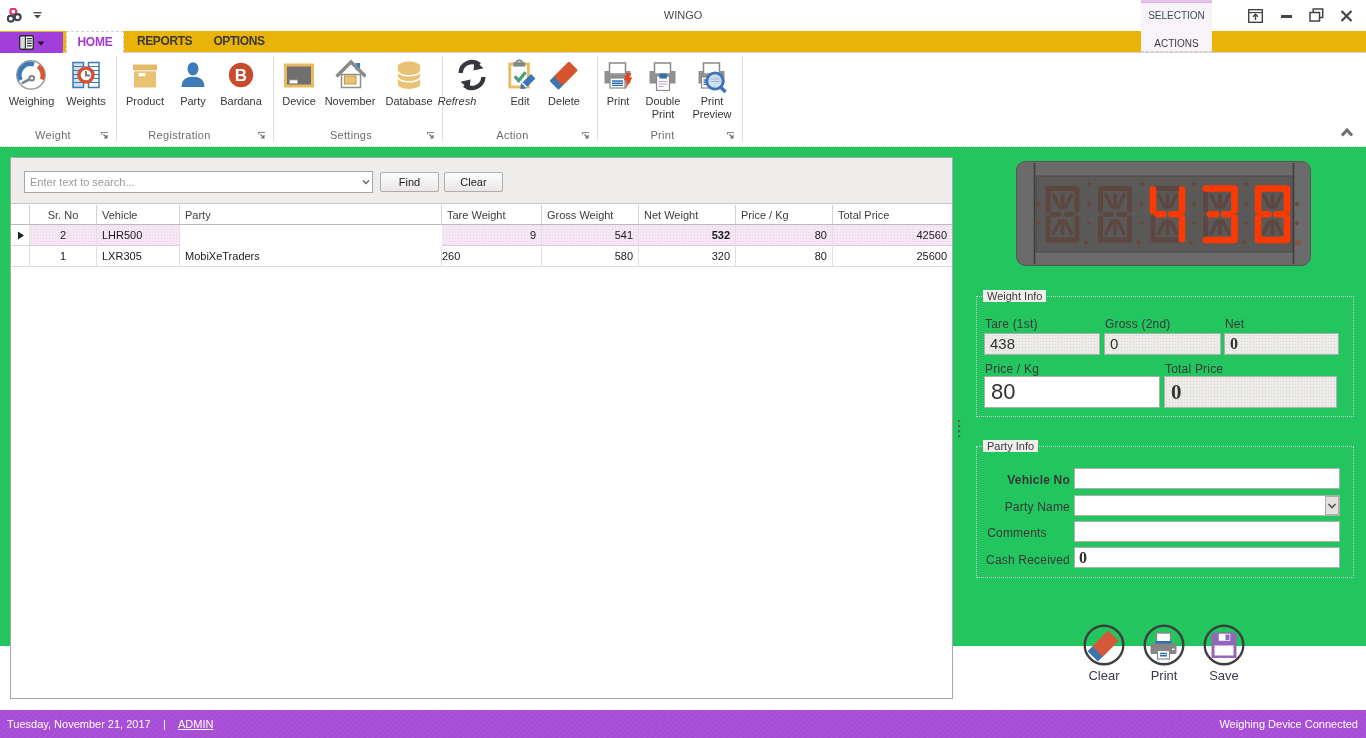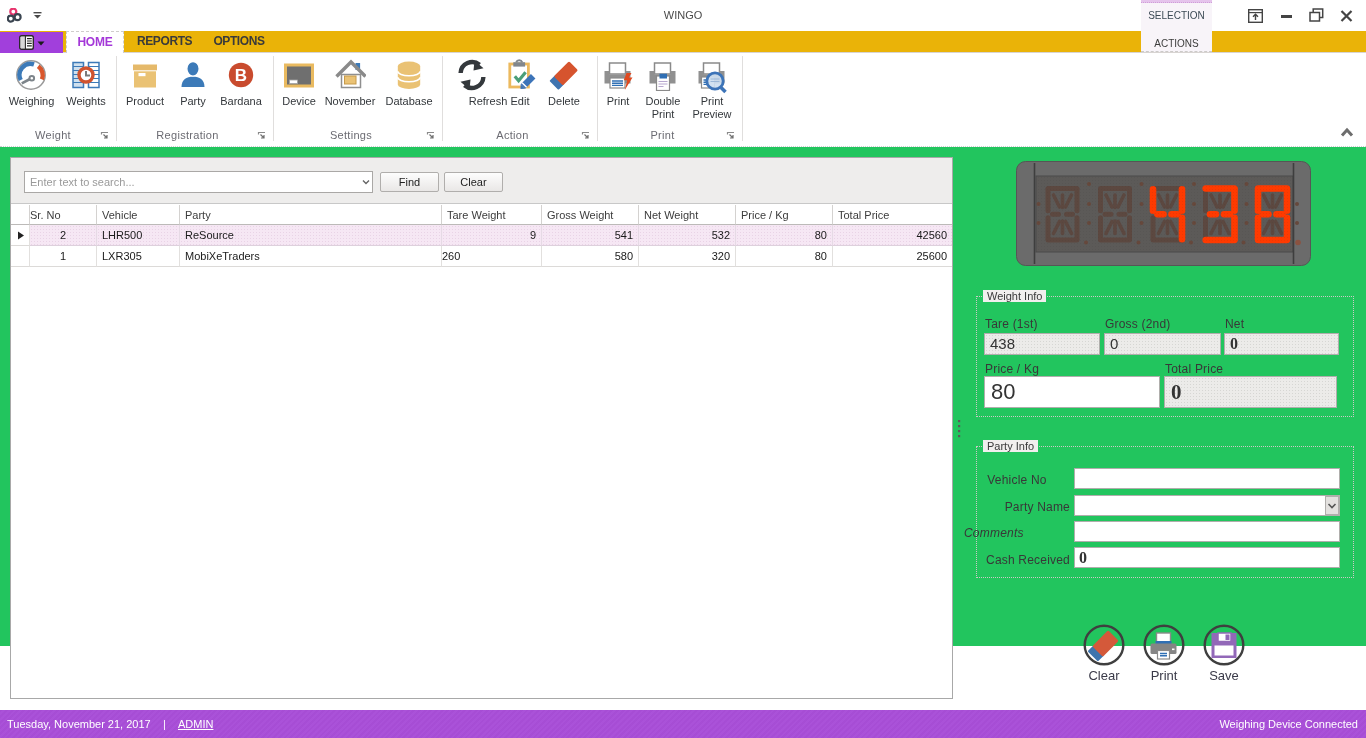--- a/index.html
+++ b/index.html
@@ -186,21 +186,21 @@
   <div class="rlabel" style="left:380px;top:42px;width:58px;">Database</div>
 
   <div class="rbtn" style="left:456px;">
       <svg width="32" height="32" viewBox="0 0 32 32">
     <path d="M4.6 14 A11.5 11.5 0 0 1 23.5 5.8" fill="none" stroke="#34383c" stroke-width="4.4"></path>
     <polygon points="18.5,1.5 27.5,9.2 17.5,11.5" fill="#34383c"></polygon>
     <path d="M27.4 18 A11.5 11.5 0 0 1 8.5 26.2" fill="none" stroke="#34383c" stroke-width="4.4"></path>
     <polygon points="13.5,30.5 4.5,22.8 14.5,20.5" fill="#34383c"></polygon>
   </svg>
     </div>
-  <div class="rlabel" style="left:465px;top:42px;width:46px;">Refresh</div>
+  <div class="rlabel" style="left:434px;top:42px;width:46px;font-style:italic;">Refresh</div>
 
   <div class="rbtn" style="left:504px;">
       <svg width="32" height="32" viewBox="0 0 32 32" style="overflow:visible;">
     <rect x="5.8" y="5" width="18.6" height="23" fill="#fff" stroke="#ecb95e" stroke-width="2.8"></rect>
     <path d="M12.2 3.4 A3.2 3.2 0 0 1 18.2 3.4" fill="none" stroke="#82878c" stroke-width="2"></path>
     <rect x="9.3" y="3.2" width="11.8" height="4.4" fill="#82878c"></rect>
     <path d="M10.8 17.3 l3.8 4.4 l7 -8.4" stroke="#4a9e78" stroke-width="3.2" fill="none"></path>
     <g transform="translate(29.2,17.2) rotate(135)">
       <rect x="0" y="-3.2" width="14.5" height="6.4" fill="#3d74b8"></rect>
       <rect x="11.8" y="-3.2" width="1.5" height="6.4" fill="#fff"></rect>
@@ -255,21 +255,21 @@
     <path d="M7.5 19.5 h6 M7.5 21.7 h6 M7.5 23.9 h4" stroke="#2f6fb4" stroke-width="1.4"></path>
     <circle cx="19" cy="20.5" r="8.2" fill="#cfe0f0" fill-opacity="0.92" stroke="#3d74b8" stroke-width="2.8"></circle>
     <path d="M14.5 18.5 h9 M14.5 21 h9" stroke="#9cb8d8" stroke-width="1.2"></path>
     <line x1="25" y1="27" x2="29.5" y2="31.5" stroke="#3d74b8" stroke-width="3.6"></line>
     </g>
   </svg>
     </div>
   <div class="rlabel" style="left:687px;top:42px;width:50px;">Print<br>Preview</div>
 
   <div class="glabel" style="left:4px;width:98px;">Weight</div>
-  <div class="glabel" style="left:120px;width:135px;">Registration</div>
+  <div class="glabel" style="left:112px;width:135px;">Registration</div>
   <div class="glabel" style="left:277px;width:148px;">Settings</div>
   <div class="glabel" style="left:446px;width:133px;">Action</div>
   <div class="glabel" style="left:601px;width:123px;">Print</div>
 
   <svg class="launcher" style="left:100px;" width="10" height="10" viewBox="0 0 10 10">
       <path d="M1.5 3.5 v-2 h6.5" fill="none" stroke="#8a8a8a" stroke-width="1.2"></path>
       <path d="M3.5 3.5 l3.5 3.5 m0 -3 v3 h-3" fill="none" stroke="#707070" stroke-width="1.2"></path>
     </svg>
   <svg class="launcher" style="left:257px;" width="10" height="10" viewBox="0 0 10 10">
       <path d="M1.5 3.5 v-2 h6.5" fill="none" stroke="#8a8a8a" stroke-width="1.2"></path>
@@ -295,40 +295,39 @@
   <div id="gridpanel">
     <div id="searchstrip">
       <div id="searchbox">Enter text to search...</div>
       <svg class="abs" style="left:349px;top:15px;" width="12" height="18" viewBox="0 0 12 18">
           <path d="M3 7.5 L6 10.5 L9 7.5" fill="none" stroke="#666" stroke-width="1.4"></path>
         </svg>
       <div class="sbtn" style="left:369px;width:59px;">Find</div>
       <div class="sbtn" style="left:433px;width:59px;">Clear</div>
     </div>
     <div class="hcell" style="left:0;width:19px;"></div>
-    <div class="hcell" style="left:19px;width:67px;">Sr. No</div>
+    <div class="hcell" style="left:19px;width:67px;text-align:center;">Sr. No</div>
     <div class="hcell" style="left:86px;width:83px;padding-left:5px;">Vehicle</div>
     <div class="hcell" style="left:169px;width:262px;padding-left:5px;">Party</div>
     <div class="hcell" style="left:431px;width:100px;padding-left:5px;">Tare Weight</div>
     <div class="hcell" style="left:531px;width:97px;padding-left:5px;">Gross Weight</div>
     <div class="hcell" style="left:628px;width:97px;padding-left:5px;">Net Weight</div>
     <div class="hcell" style="left:725px;width:97px;padding-left:5px;">Price / Kg</div>
     <div class="hcell" style="left:822px;width:119px;padding-left:5px;border-right:none;">Total Price</div>
 
     <div class="cell" style="left:0;top:67px;width:19px;background:#fff;">
         <svg width="8" height="9" viewBox="0 0 8 9" style="margin:6px 0 0 6px;display:block;">
           <polygon points="1,0.5 7,4.5 1,8.5" fill="#222"></polygon>
         </svg>
       </div>
     <div class="cell sel" style="left:19px;top:67px;width:67px;text-align:center;">2</div>
     <div class="cell sel" style="left:86px;top:67px;width:83px;padding-left:5px;">LHR500</div>
-    <div class="cell sel" style="left:169px;top:67px;width:262px;padding-left:5px;">ReSource</div>
     <div class="cell sel" style="left:431px;top:67px;width:100px;text-align:right;padding-right:5px;">9</div>
     <div class="cell sel" style="left:531px;top:67px;width:97px;text-align:right;padding-right:5px;">541</div>
-    <div class="cell sel" style="left:628px;top:67px;width:97px;text-align:right;padding-right:5px;">532</div>
+    <div class="cell sel" style="left:628px;top:67px;width:97px;text-align:right;padding-right:5px;font-weight:bold;">532</div>
     <div class="cell sel" style="left:725px;top:67px;width:97px;text-align:right;padding-right:5px;">80</div>
     <div class="cell sel" style="left:822px;top:67px;width:119px;text-align:right;padding-right:5px;border-right:none;">42560</div>
 
     <div class="cell" style="left:0;top:88px;width:19px;"></div>
     <div class="cell" style="left:19px;top:88px;width:67px;text-align:center;">1</div>
     <div class="cell" style="left:86px;top:88px;width:83px;padding-left:5px;">LXR305</div>
     <div class="cell" style="left:169px;top:88px;width:262px;padding-left:5px;">MobiXeTraders</div>
     <div class="cell" style="left:431px;top:88px;width:100px;padding-right:5px;">260</div>
     <div class="cell" style="left:531px;top:88px;width:97px;text-align:right;padding-right:5px;">580</div>
     <div class="cell" style="left:628px;top:88px;width:97px;text-align:right;padding-right:5px;">320</div>
@@ -464,23 +463,23 @@
   <div class="finput" style="left:1104px;top:186px;width:117px;height:22px;line-height:20px;padding-left:5px;">0</div>
   <div class="finput" style="left:1224px;top:186px;width:115px;height:22px;line-height:20px;padding-left:5px;font-family:'Liberation Serif',serif;font-weight:bold;font-size:16px;">0</div>
   <div class="flabel" style="left:985px;top:215px;">Price / Kg</div>
   <div class="flabel" style="left:1165px;top:215px;">Total Price</div>
   <div class="finput white" style="left:984px;top:229px;width:176px;height:32px;line-height:30px;padding-left:6px;font-size:22px;">80</div>
   <div class="finput" style="left:1164px;top:229px;width:173px;height:32px;line-height:30px;padding-left:6px;font-family:'Liberation Serif',serif;font-weight:bold;font-size:21px;">0</div>
 
   <div class="grpbox" style="left:976px;top:299px;width:378px;height:132px;">
       <span class="grplabel">Party Info</span>
     </div>
-  <div class="flabel" style="left:964px;top:326px;width:106px;text-align:center;">Vehicle No</div>
+  <div class="flabel" style="left:964px;top:326px;width:106px;text-align:right;font-weight:bold;">Vehicle No</div>
   <div class="flabel" style="left:964px;top:353px;width:106px;text-align:right;">Party Name</div>
-  <div class="flabel" style="left:964px;top:379px;width:106px;text-align:left;font-style:italic;">Comments</div>
+  <div class="flabel" style="left:964px;top:379px;width:106px;text-align:center;">Comments</div>
   <div class="flabel" style="left:964px;top:406px;width:106px;text-align:right;">Cash Received</div>
   <div class="finput white" style="left:1074px;top:321px;width:266px;height:21px;"></div>
   <div class="finput white" style="left:1074px;top:348px;width:266px;height:21px;"></div>
   <div class="abs" style="left:1325px;top:349px;width:14px;height:19px;background:#e3e1df;border:1px solid #b0aeac;"><svg width="12" height="17" viewBox="0 0 12 17">
         <path d="M2.5 7 L6 10.5 L9.5 7" fill="none" stroke="#555" stroke-width="1.6"></path>
       </svg></div>
   <div class="finput white" style="left:1074px;top:374px;width:266px;height:21px;"></div>
   <div class="finput white" style="left:1074px;top:400px;width:266px;height:21px;line-height:19px;padding-left:4px;font-family:'Liberation Serif',serif;font-weight:bold;font-size:16px;">0</div>
 
   <svg class="abs" style="left:1083px;top:477px;" width="42" height="42" viewBox="0 0 42 42">

